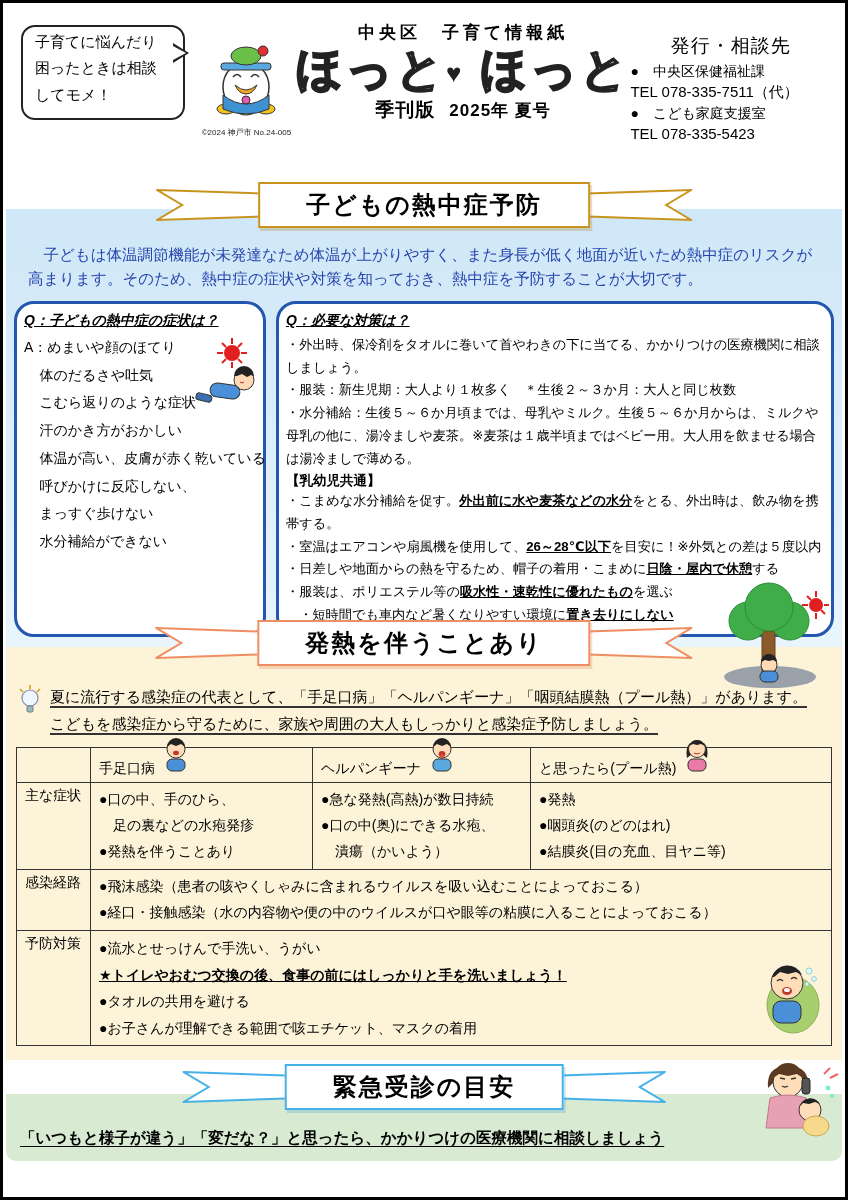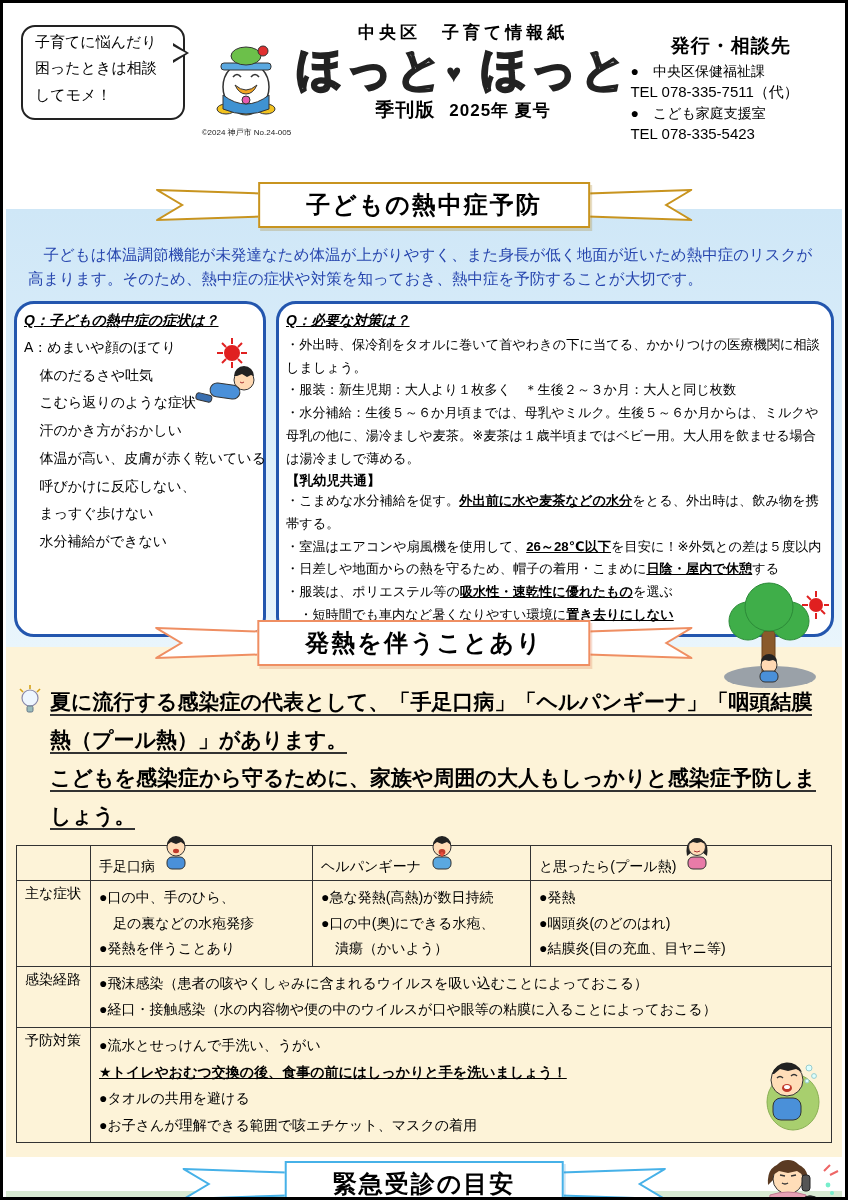--- a/index.html
+++ b/index.html
@@ -18,21 +18,21 @@
   .mascot-wrap { width:100px; text-align:center; margin:28px 2px 0 14px; }
   .mascot-credit { font-size:8px; color:#222; margin-top:2px; white-space:nowrap; }
   .masthead { flex:1; text-align:center; padding-top:6px; }
   .kicker { font-size:17px; font-weight:bold; letter-spacing:4px; }
   .big-title { font-size:46px; font-weight:bold; letter-spacing:3px; color:#fff;
                -webkit-text-stroke:2px #222; line-height:1.1; white-space:nowrap; }
   .big-title .heart { -webkit-text-stroke:0; color:#222; font-size:26px; vertical-align:middle; }
   .edition-row { font-size:17px; font-weight:bold; margin-top:2px; letter-spacing:1px; }
   .edition-row .ed { font-size:19px; margin-right:14px; }
   .publisher { width:212px; padding-top:18px; }
-  .pub-heading { font-size:19px; font-weight:bold; text-align:center; margin-bottom:2px; letter-spacing:1px; }
+  .pub-heading { font-size:19px; font-weight:normal; text-align:center; margin-bottom:2px; letter-spacing:1px; }
   .pub-line { font-size:14px; line-height:1.45; white-space:nowrap; }
   .pub-tel { font-size:15px; line-height:1.45; white-space:nowrap; }
 
   
   .ribbon { position:absolute; left:50%; transform:translateX(-50%); top:-27px;
             display:flex; align-items:center; z-index:5; }
   .ribbon svg.tail { flex:none; }
   .band { background:#fff; border:2px solid #c8941f; padding:5px 46px; font-size:24px;
           font-weight:bold; letter-spacing:2px; margin:0 -18px; z-index:2; white-space:nowrap;
           box-shadow:2px 3px 0 rgba(160,120,20,.25); }
@@ -52,21 +52,21 @@
   .a-line.indent { padding-left:1.1em; }
   .left-illust { float:right; margin:2px -4px 0 0; }
   .group-head { font-weight:bold; font-size:13.5px; margin-top:2px; }
   .bullet { line-height:1.72; }
   .em { font-weight:bold; text-decoration:underline; }
   .tree-illust { position:absolute; right:12px; bottom:-46px; z-index:6; }
 
   .sec2 { background:#fdf3d8; padding:36px 10px 14px; }
   .sec2-intro { display:flex; gap:8px; padding:0 2px; }
   .bulb { flex:none; margin-top:2px; }
-  .sec2-intro-text { font-size:21px; line-height:1.8; font-weight:700; }
+  .sec2-intro-text { font-size:15px; line-height:1.8; font-weight:400; }
   .uline { border-bottom:2px solid #333; padding-bottom:1px; }
   table.disease { width:100%; border-collapse:collapse; margin-top:10px; background:#fdf3d8; }
   table.disease th, table.disease td { border:1.6px solid #333; padding:4px 8px; font-size:14px;
     text-align:left; vertical-align:top; font-weight:normal; }
   .col-label { width:74px; }
   .col-d1 { width:222px; } .col-d2 { width:218px; }
   th.dhead { font-size:15px; }
   .dhead-inner { display:flex; align-items:flex-end; gap:8px; overflow:visible; height:26px; }
   .dhead-inner svg { margin-bottom:-2px; transform:translateY(-8px); }
   td.rowlab { font-size:13px; padding-top:8px; }

